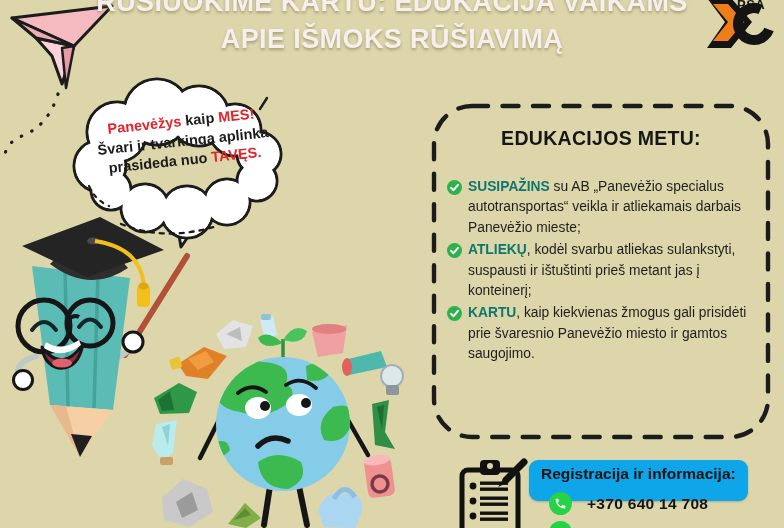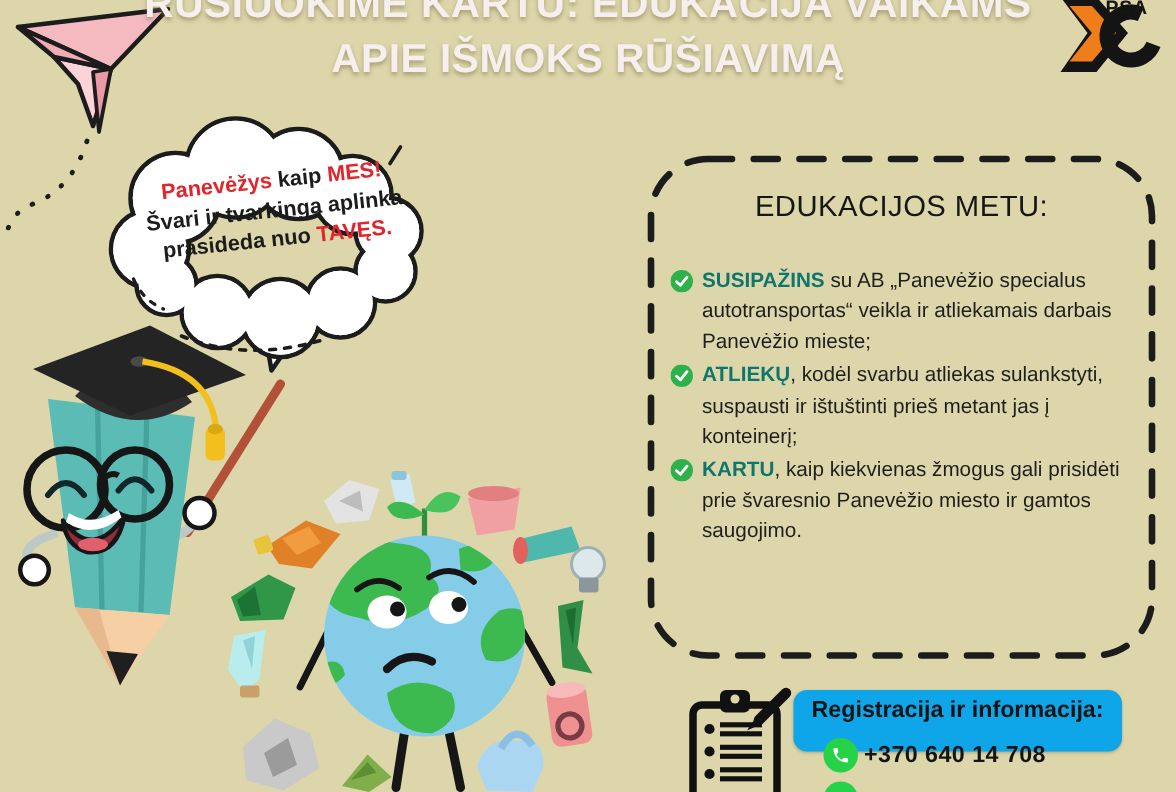--- a/index.html
+++ b/index.html
@@ -20,35 +20,35 @@
   .bubble-text{
     left:88px; top:112px; width:190px; text-align:center;
     transform:rotate(-6deg);
     font-weight:bold; font-size:14.5px; line-height:19.5px; color:#1c1c1c;
   }
   .red{color:#e0252b;}
 
   
   .edu-heading{
     left:433px; top:127px; width:336px; text-align:center;
-    font-weight:400; font-size:19.5px; letter-spacing:.3px; color:#161616;
+    font-weight:700; font-size:19.5px; letter-spacing:.3px; color:#161616;
   }
   .edu-list{left:447px; top:177px; width:312px;}
   .edu-item{position:relative; padding-left:21px; margin-bottom:2px;
     font-size:13.8px; line-height:20.4px; color:#1e1e1e; font-weight:500;}
   .edu-item .check{position:absolute; left:0; top:3px; width:15px; height:15px;}
   .edu-item .lead{color:#0f766e; font-weight:bold;}
 
   
   .reg-pill{
     left:529px; top:460px; background:#0ea5e9; border-radius:9px;
     padding:5px 12px 18px 12px; font-weight:bold; font-size:15.5px; color:#141414;
     box-shadow:0 1px 2px rgba(120,110,70,.4);
   }
-  .contact-row{left:549px; top:492px; display:flex; align-items:center; gap:4px;}
+  .contact-row{left:549px; top:492px; display:flex; align-items:center; gap:15px;}
   .contact-row .txt{font-weight:bold; font-size:15.5px; color:#141414; letter-spacing:.3px;}
   .cicon{width:23px; height:23px; border-radius:50%; background:#26d247;
     display:flex; align-items:center; justify-content:center; flex:0 0 auto;}
   .contact-row2{left:549px; top:521px;}
 
   .logo-text{left:737px; top:-3px; font-weight:800; font-size:13px; color:#161616; letter-spacing:.5px;}
 </style>
 </head>
 <body>
 

